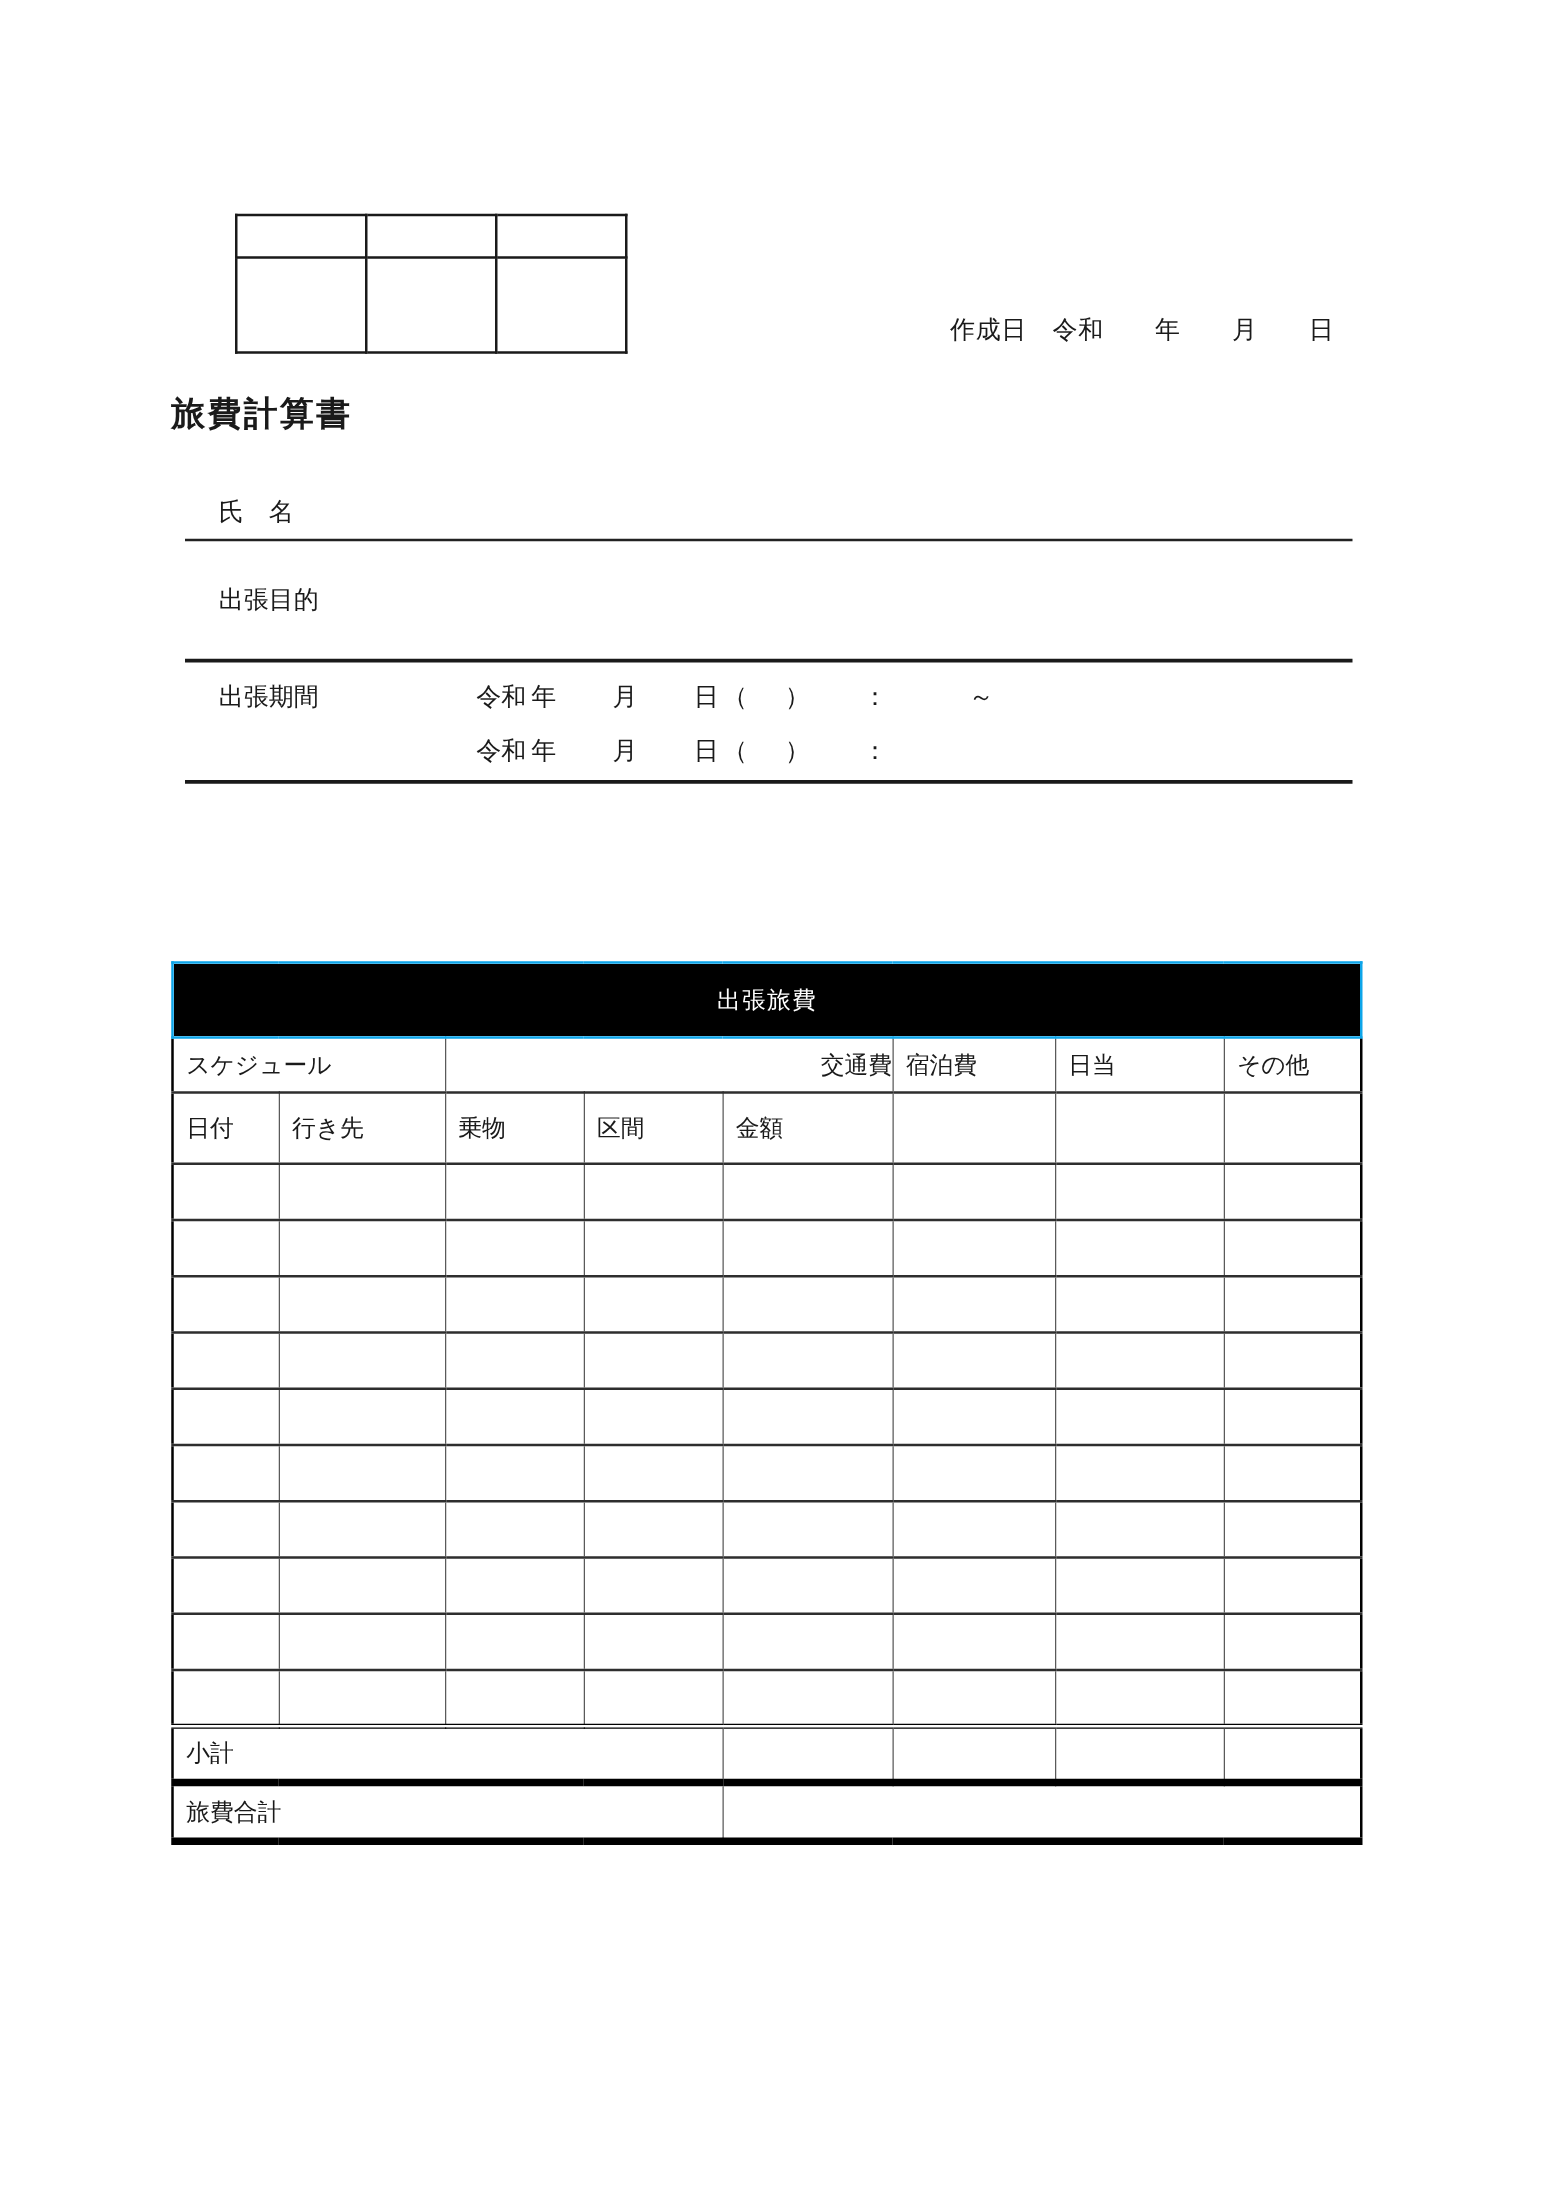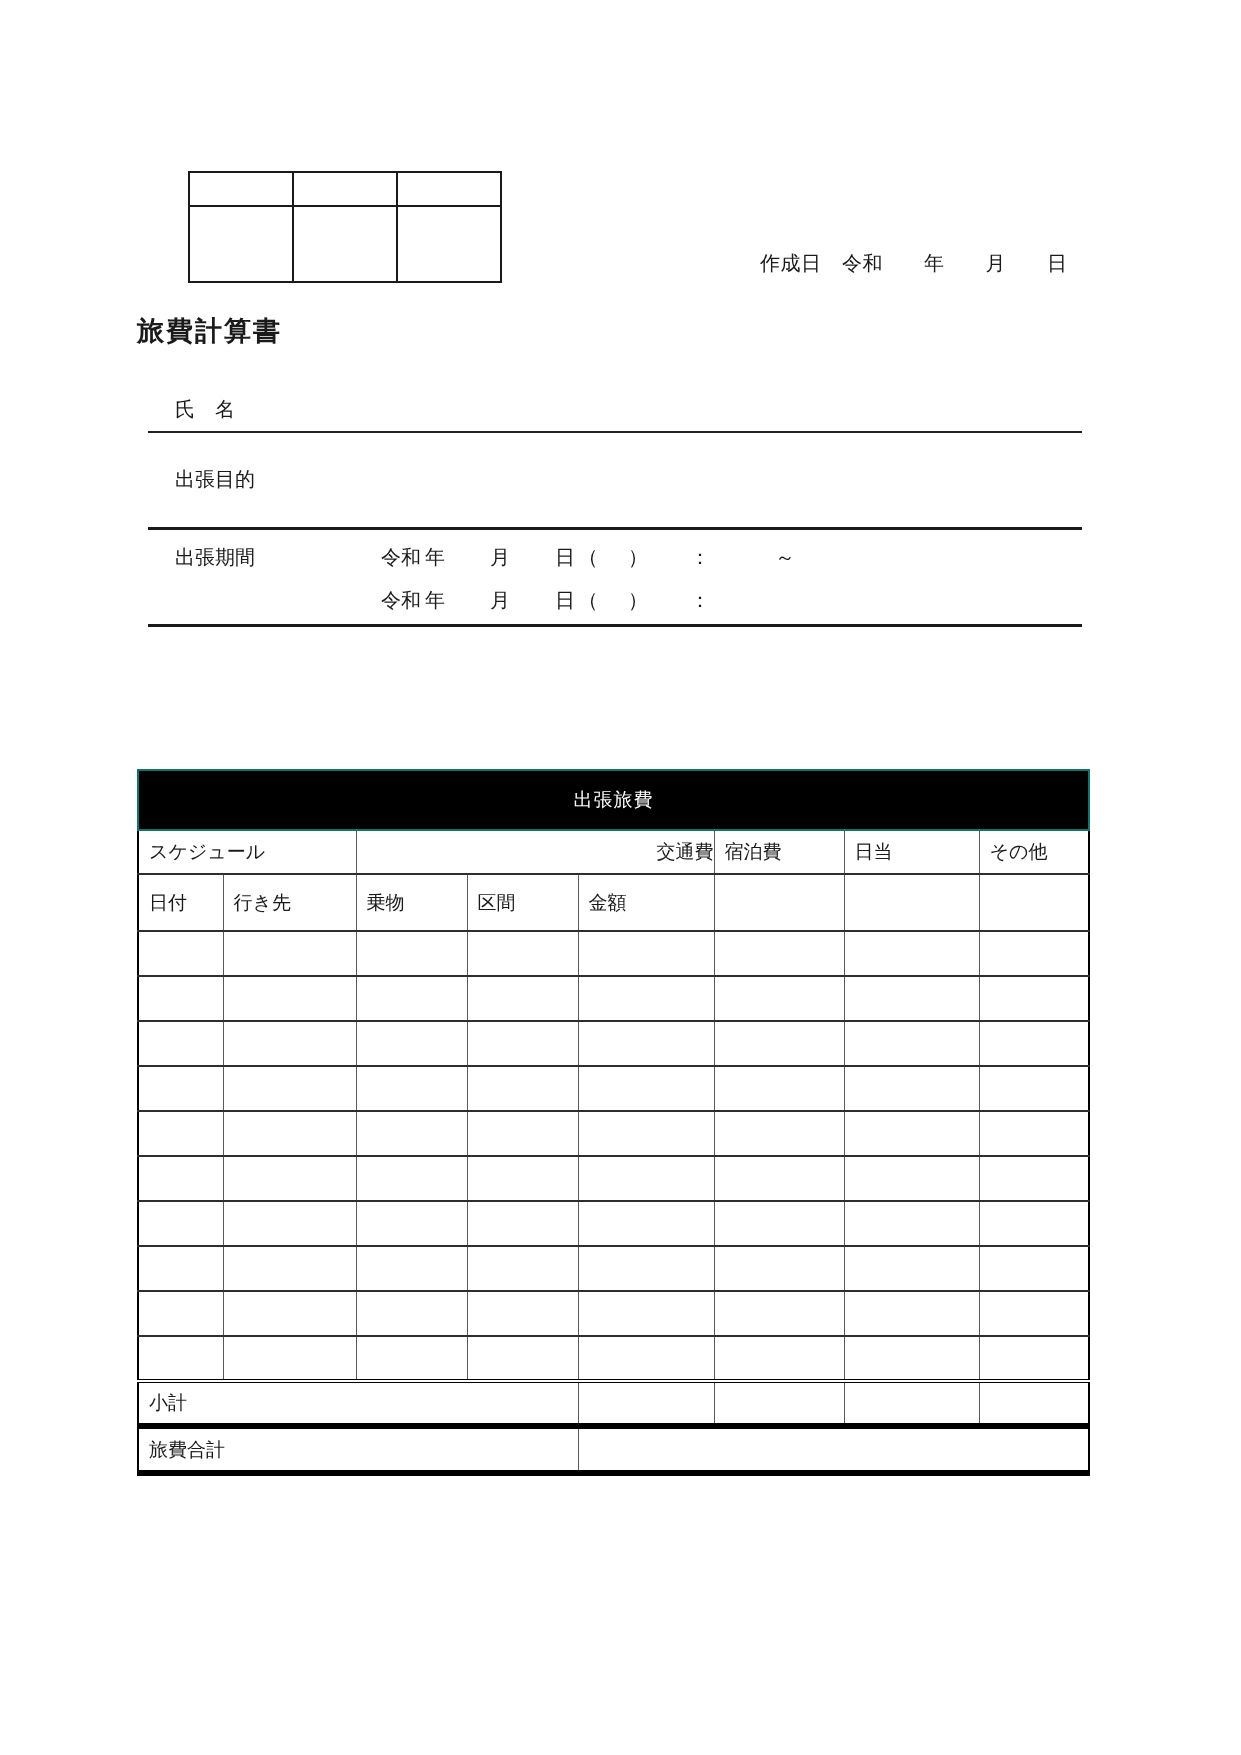--- a/index.html
+++ b/index.html
@@ -45,21 +45,21 @@
     border-collapse:collapse;table-layout:fixed;font-size:19px;
     border:2px solid #000;border-bottom:6px solid #000;
   }
   .expense td{
     border:1px solid #5a5a5a;border-top:2px solid #2e2e2e;border-bottom:2px solid #2e2e2e;
     padding:0 0 0 10px;vertical-align:middle;box-sizing:border-box;
     overflow:hidden;white-space:nowrap;
   }
   .expense tr.bar-row td{
     height:51px;background:#000;color:#fff;text-align:center;padding:16px;
-    letter-spacing:1px;border:2px solid #0f766e;
+    letter-spacing:1px;border:2px solid #0ea5e9;
   }
   .expense tr.h1 td{height:44px;}
   .expense tr.h2 td{height:57px;}
   .expense tr.data td{height:45px;}
   .expense td.center{text-align:right;padding:0;}
   .expense tr.subtotal td{height:45px;border-top:4px double #000;}
   .expense tr.total td{height:47px;border-top:6px solid #000;}
 </style>
 </head>
 <body>

